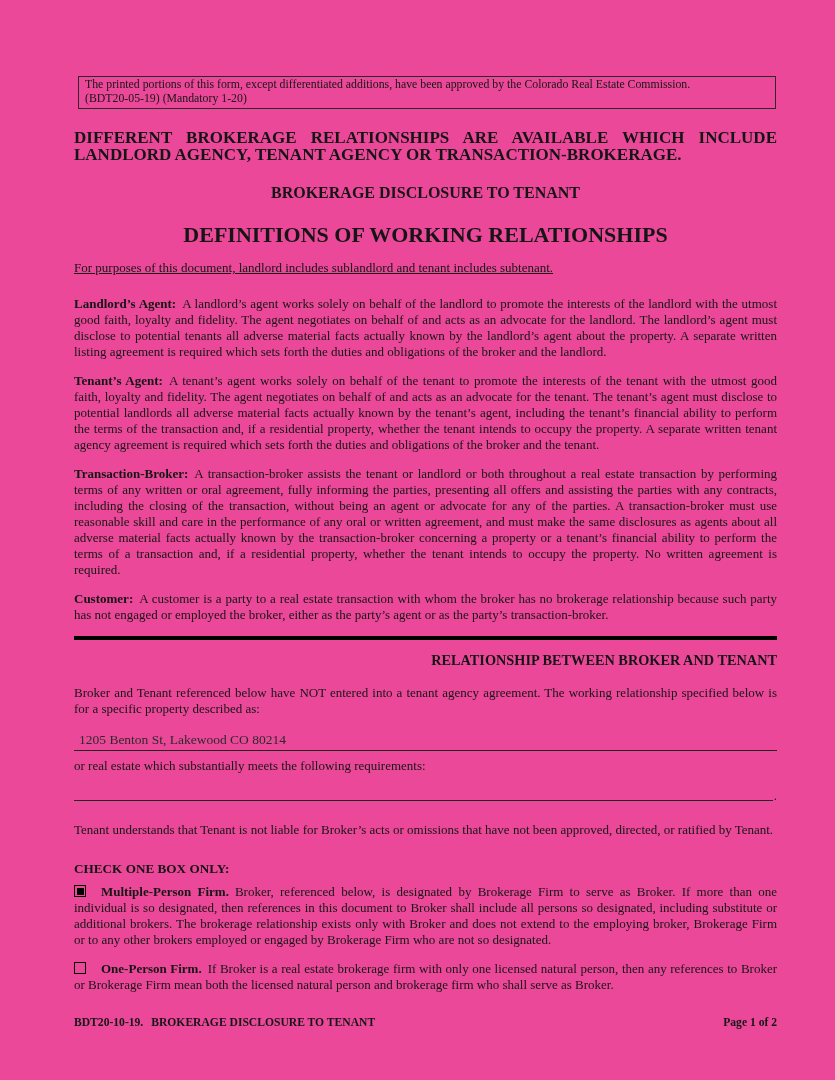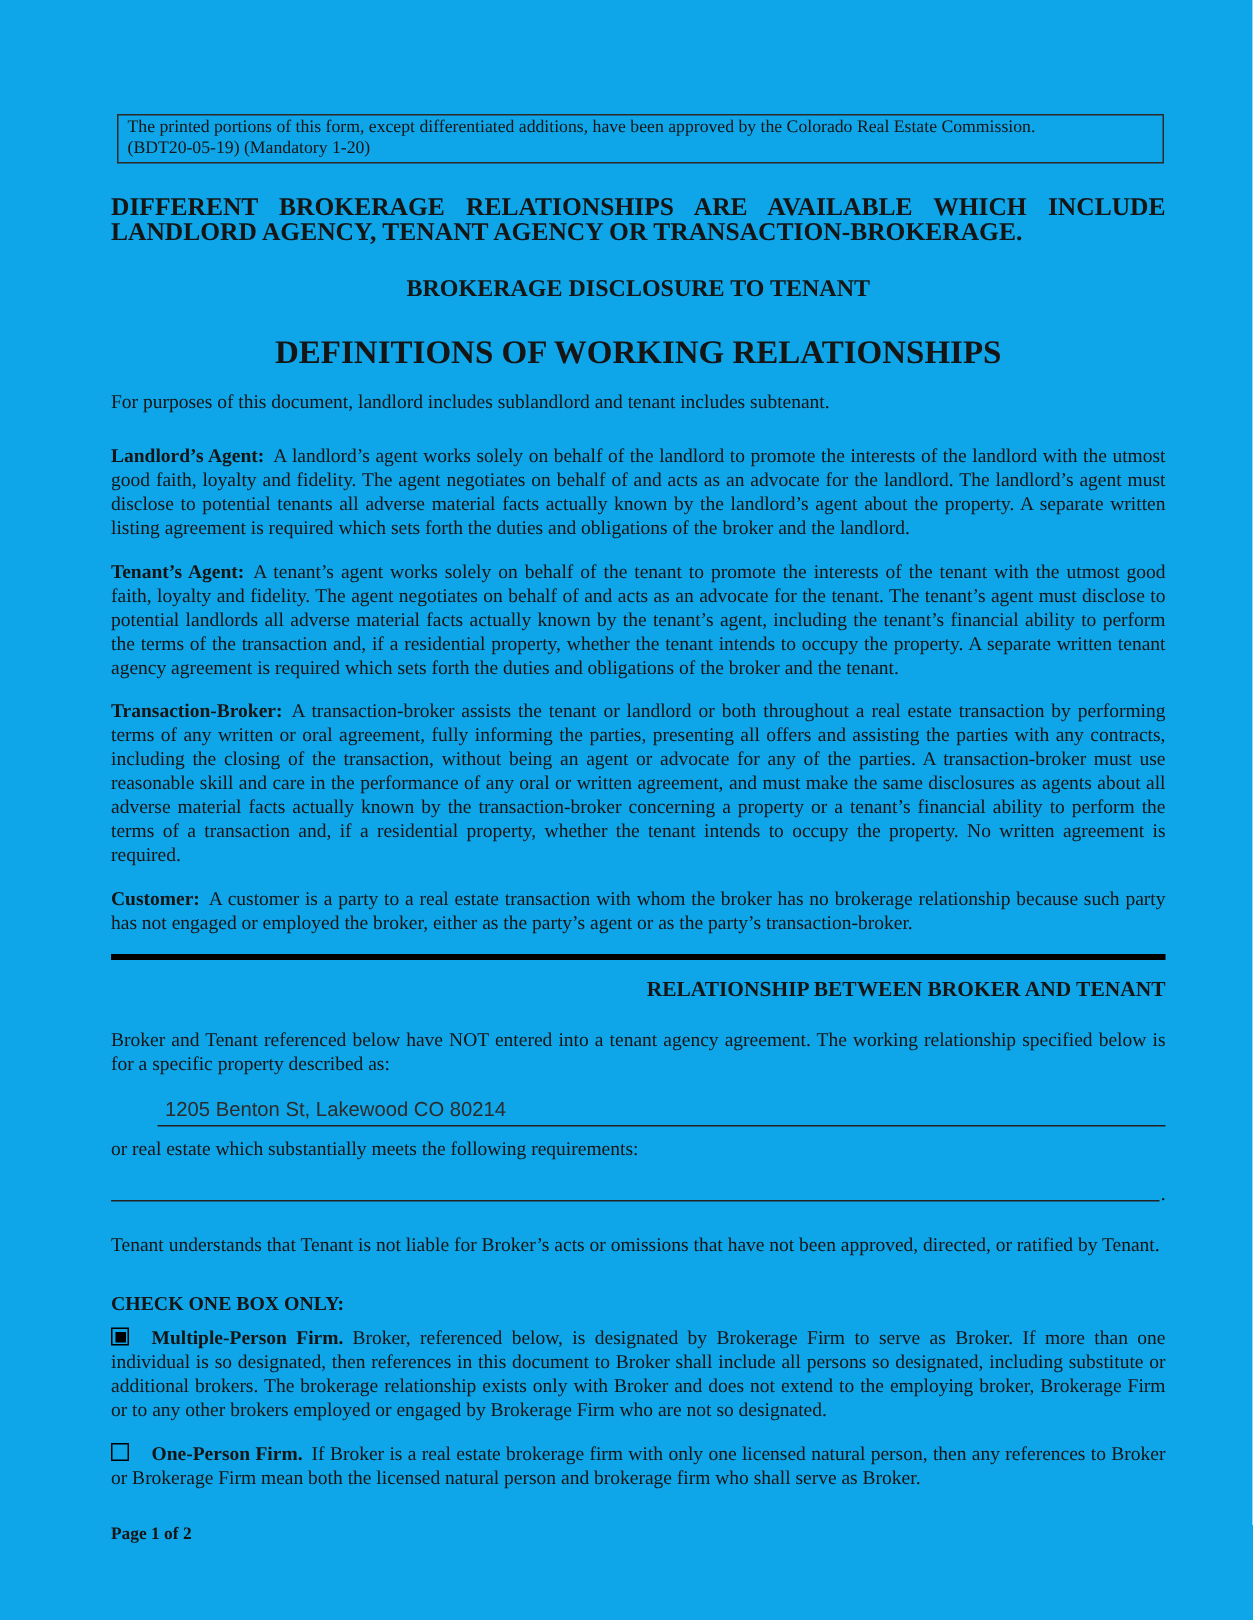--- a/index.html
+++ b/index.html
@@ -1,21 +1,21 @@
 <!DOCTYPE html>
 <html><head>
 <meta charset="utf-8">
 <style>
   * { box-sizing: border-box; }
   html, body { margin: 0; padding: 0; background: #ffffff; }
   .page {
     position: relative;
     width: 835px;
     height: 1080px;
-    background: #0ea5e9;
+    background: #ec4899;
     font-family: "Liberation Serif", serif;
     color: #151515;
     overflow: hidden;
   }
   .content {
     position: absolute;
     left: 74px;
     top: 0;
     width: 703px;
   }
@@ -28,21 +28,21 @@
   }
   .disclaimer {
     margin-top: 21px;
     font-weight: bold;
     font-size: 17px;
     line-height: 16.5px;
     text-align: justify;
   }
   .title-main { margin-top: 20px; text-align: center; font-weight: bold; font-size: 16px; line-height: 19px; }
   .title-sub  { margin-top: 23px; text-align: center; font-weight: bold; font-size: 22px; line-height: 19px; }
-  .intro { margin-top: 16px; font-size: 13px; line-height: 16px; }
+  .intro { margin-top: 16px; font-size: 13px; line-height: 16px; text-decoration: underline; }
   .para {
     margin-top: 0;
     font-size: 13px;
     line-height: 16px;
     text-align: justify;
   }
   .para.first-def { margin-top: 20px; }
   .term { font-weight: bold; margin-right: 6px; }
   .rule {
     margin-top: 8px;
@@ -52,27 +52,26 @@
   }
   .section-heading {
     margin-top: 12px;
     text-align: right;
     font-weight: bold;
     font-size: 14.3px;
     line-height: 17px;
   }
   .rel-para1 { margin-top: 16px; }
   .address-line {
-    font-family: Liberation Sans, sans-serif;
+    font-family: Liberation Serif, serif;
     font-size: 13.5px;
     line-height: 15px;
     color: #2b2b2b;
     border-bottom: 1.6px solid #222;
     padding: 2px 0 3px 5px;
-    margin-left: 31px;
   }
   .rel-para2 { margin-top: 7px; }
   .blank-row { margin-top: 4px; display: flex; align-items: flex-end; }
   .blank-line { flex: 1; height: 14px; border-bottom: 1.7px solid #222; }
   .blank-period { font-size: 13px; line-height: 11px; margin-left: 1px; }
   .rel-para3 { margin-top: 21px; }
   .check-heading { margin-top: 23px; font-weight: bold; font-size: 13.2px; line-height: 16px; }
   .option1 { margin-top: 7px; font-family: Liberation Serif, serif; }
   .option2 { margin-top: 10px; }
   .checkbox {
@@ -160,15 +159,18 @@
       <span class="checkbox" data-checked="true"></span><b class="term">Multiple-Person Firm.</b><span>Broker, referenced below, is designated by Brokerage Firm to serve as Broker. If more than one individual is so designated, then references in this document to Broker shall include all persons so designated, including substitute or additional brokers. The brokerage relationship exists only with Broker and does not extend to the employing broker, Brokerage Firm or to any other brokers employed or engaged by Brokerage Firm who are not so designated.</span>
     </p>
 
     <p class="para option2">
       <span class="checkbox" data-checked="false"></span><b class="term">One-Person Firm.</b><span>If Broker is a real estate brokerage firm with only one licensed natural person, then any references to Broker or Brokerage Firm mean both the licensed natural person and brokerage firm who shall serve as Broker.</span>
     </p>
 
   </div>
 
   <div class="footer">
+    <div class="footer-left">
+      <span class="code">BDT20-10-19.</span><span>BROKERAGE DISCLOSURE TO TENANT</span>
+    </div>
     <div class="footer-right">Page 1 of 2</div>
   </div>
 </div>
 
 </body></html>

